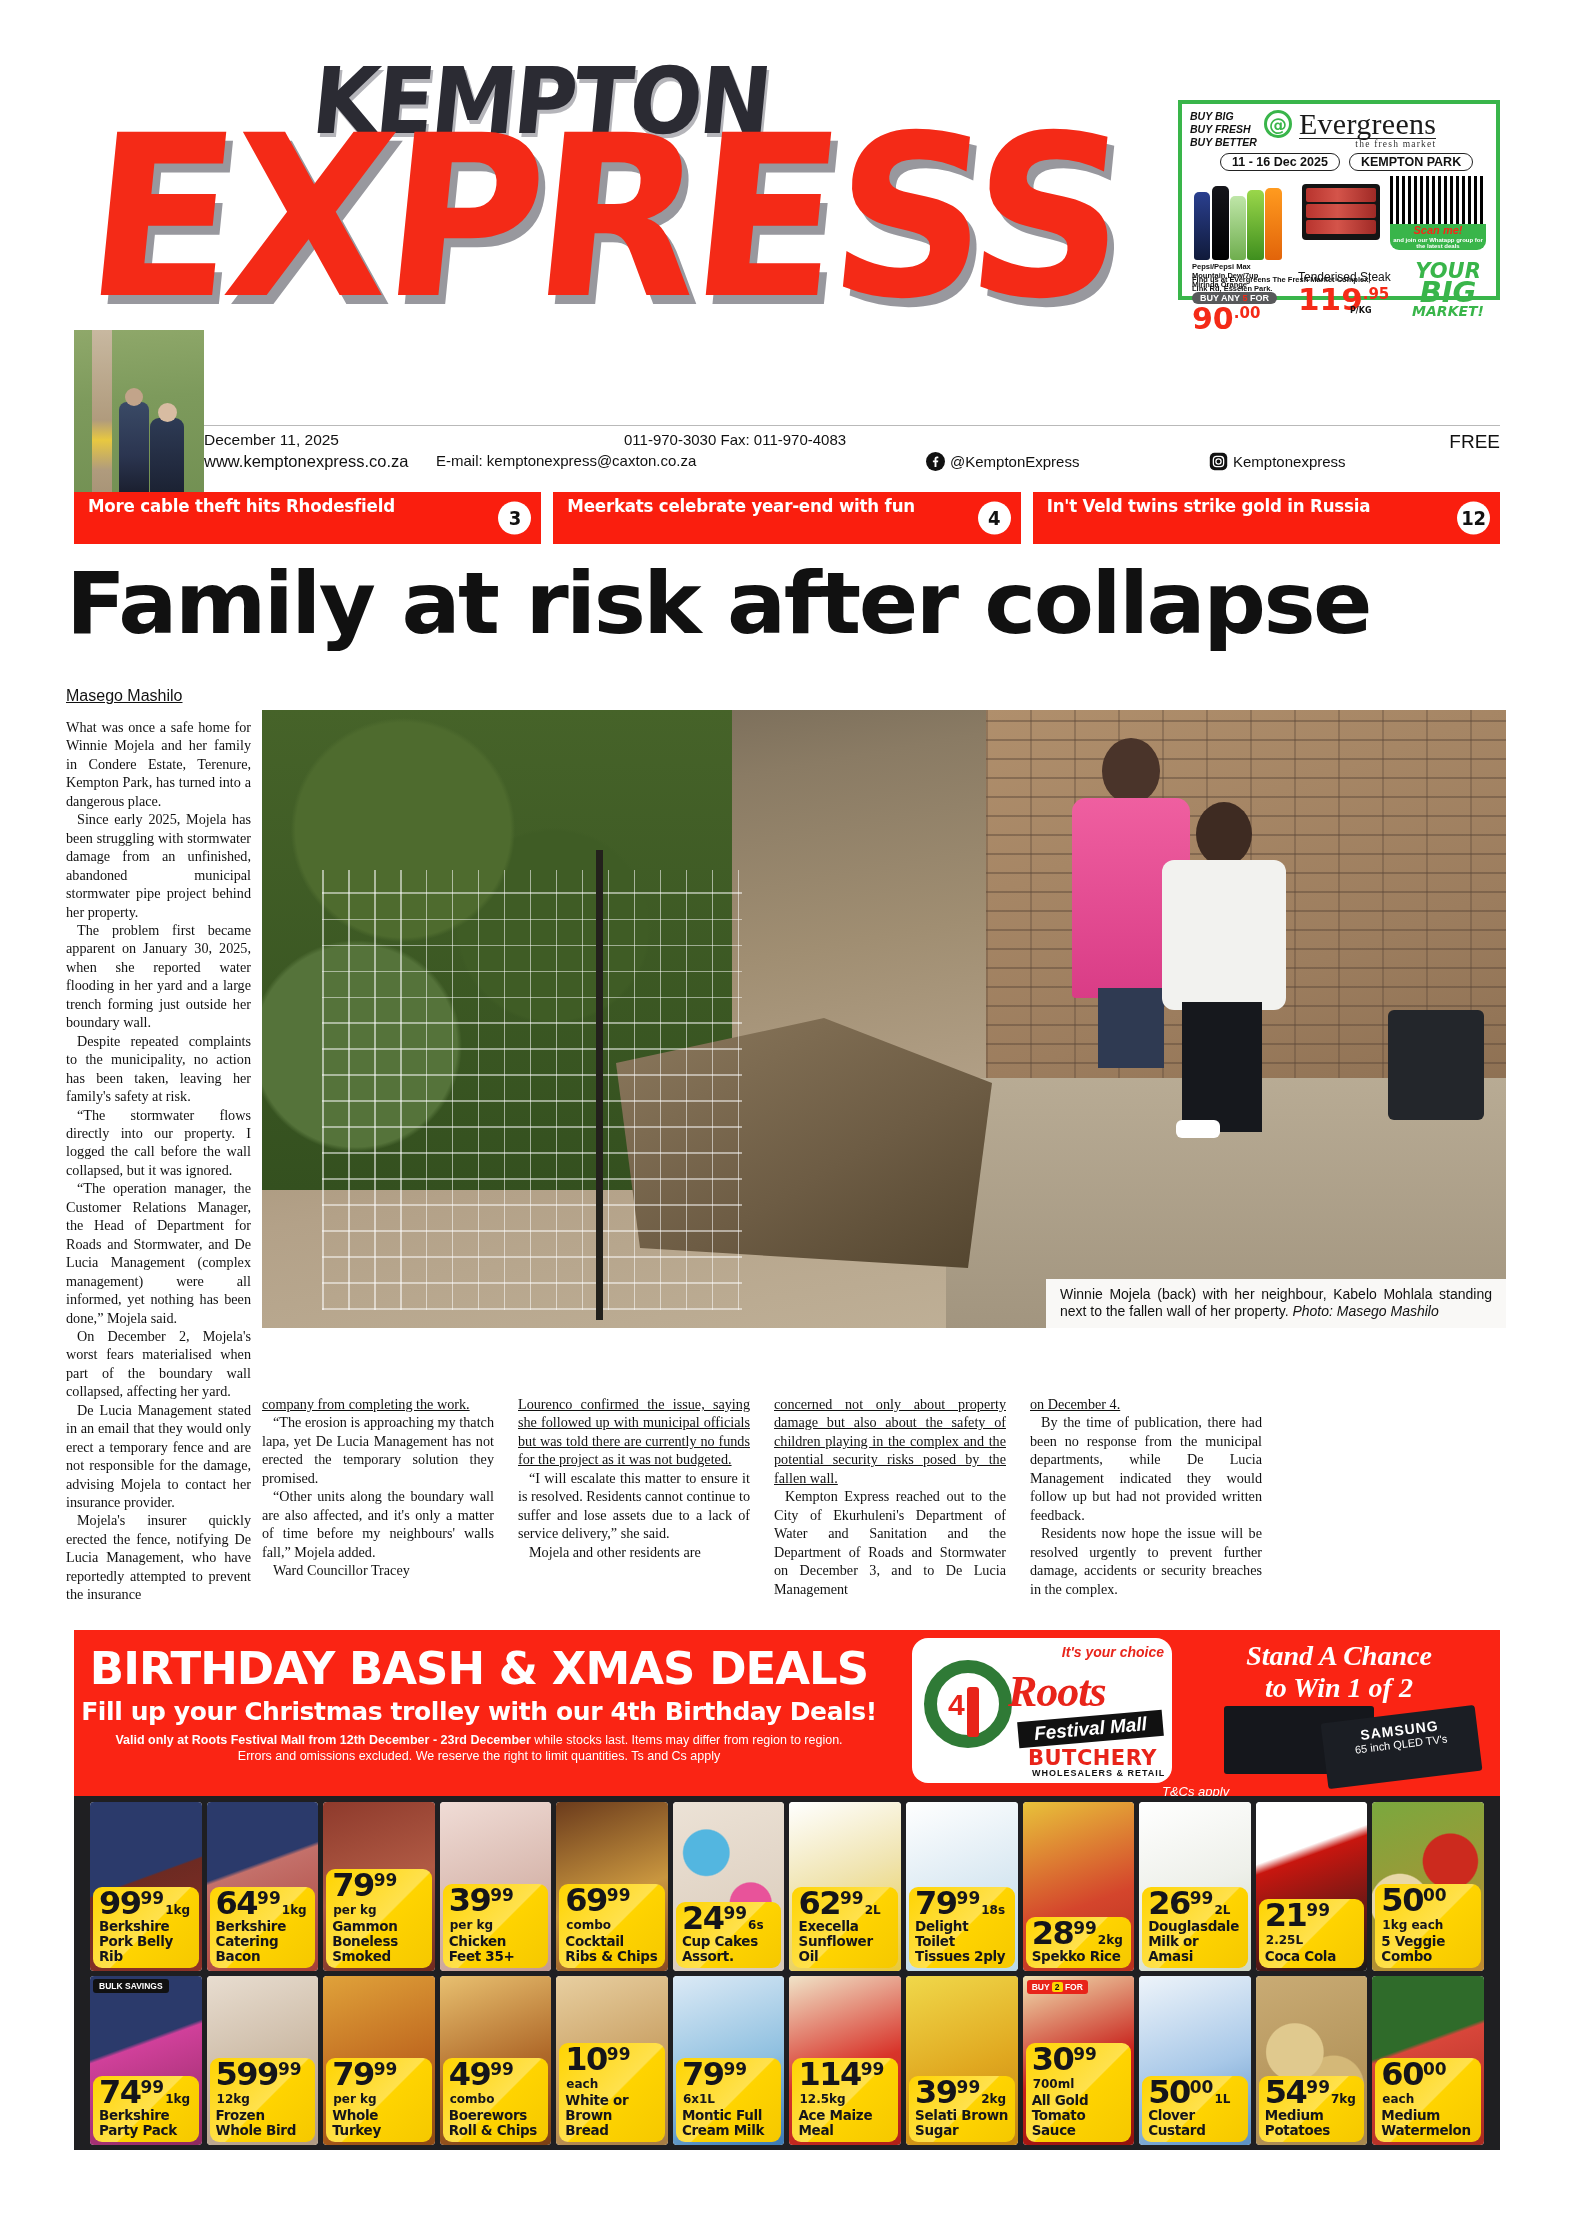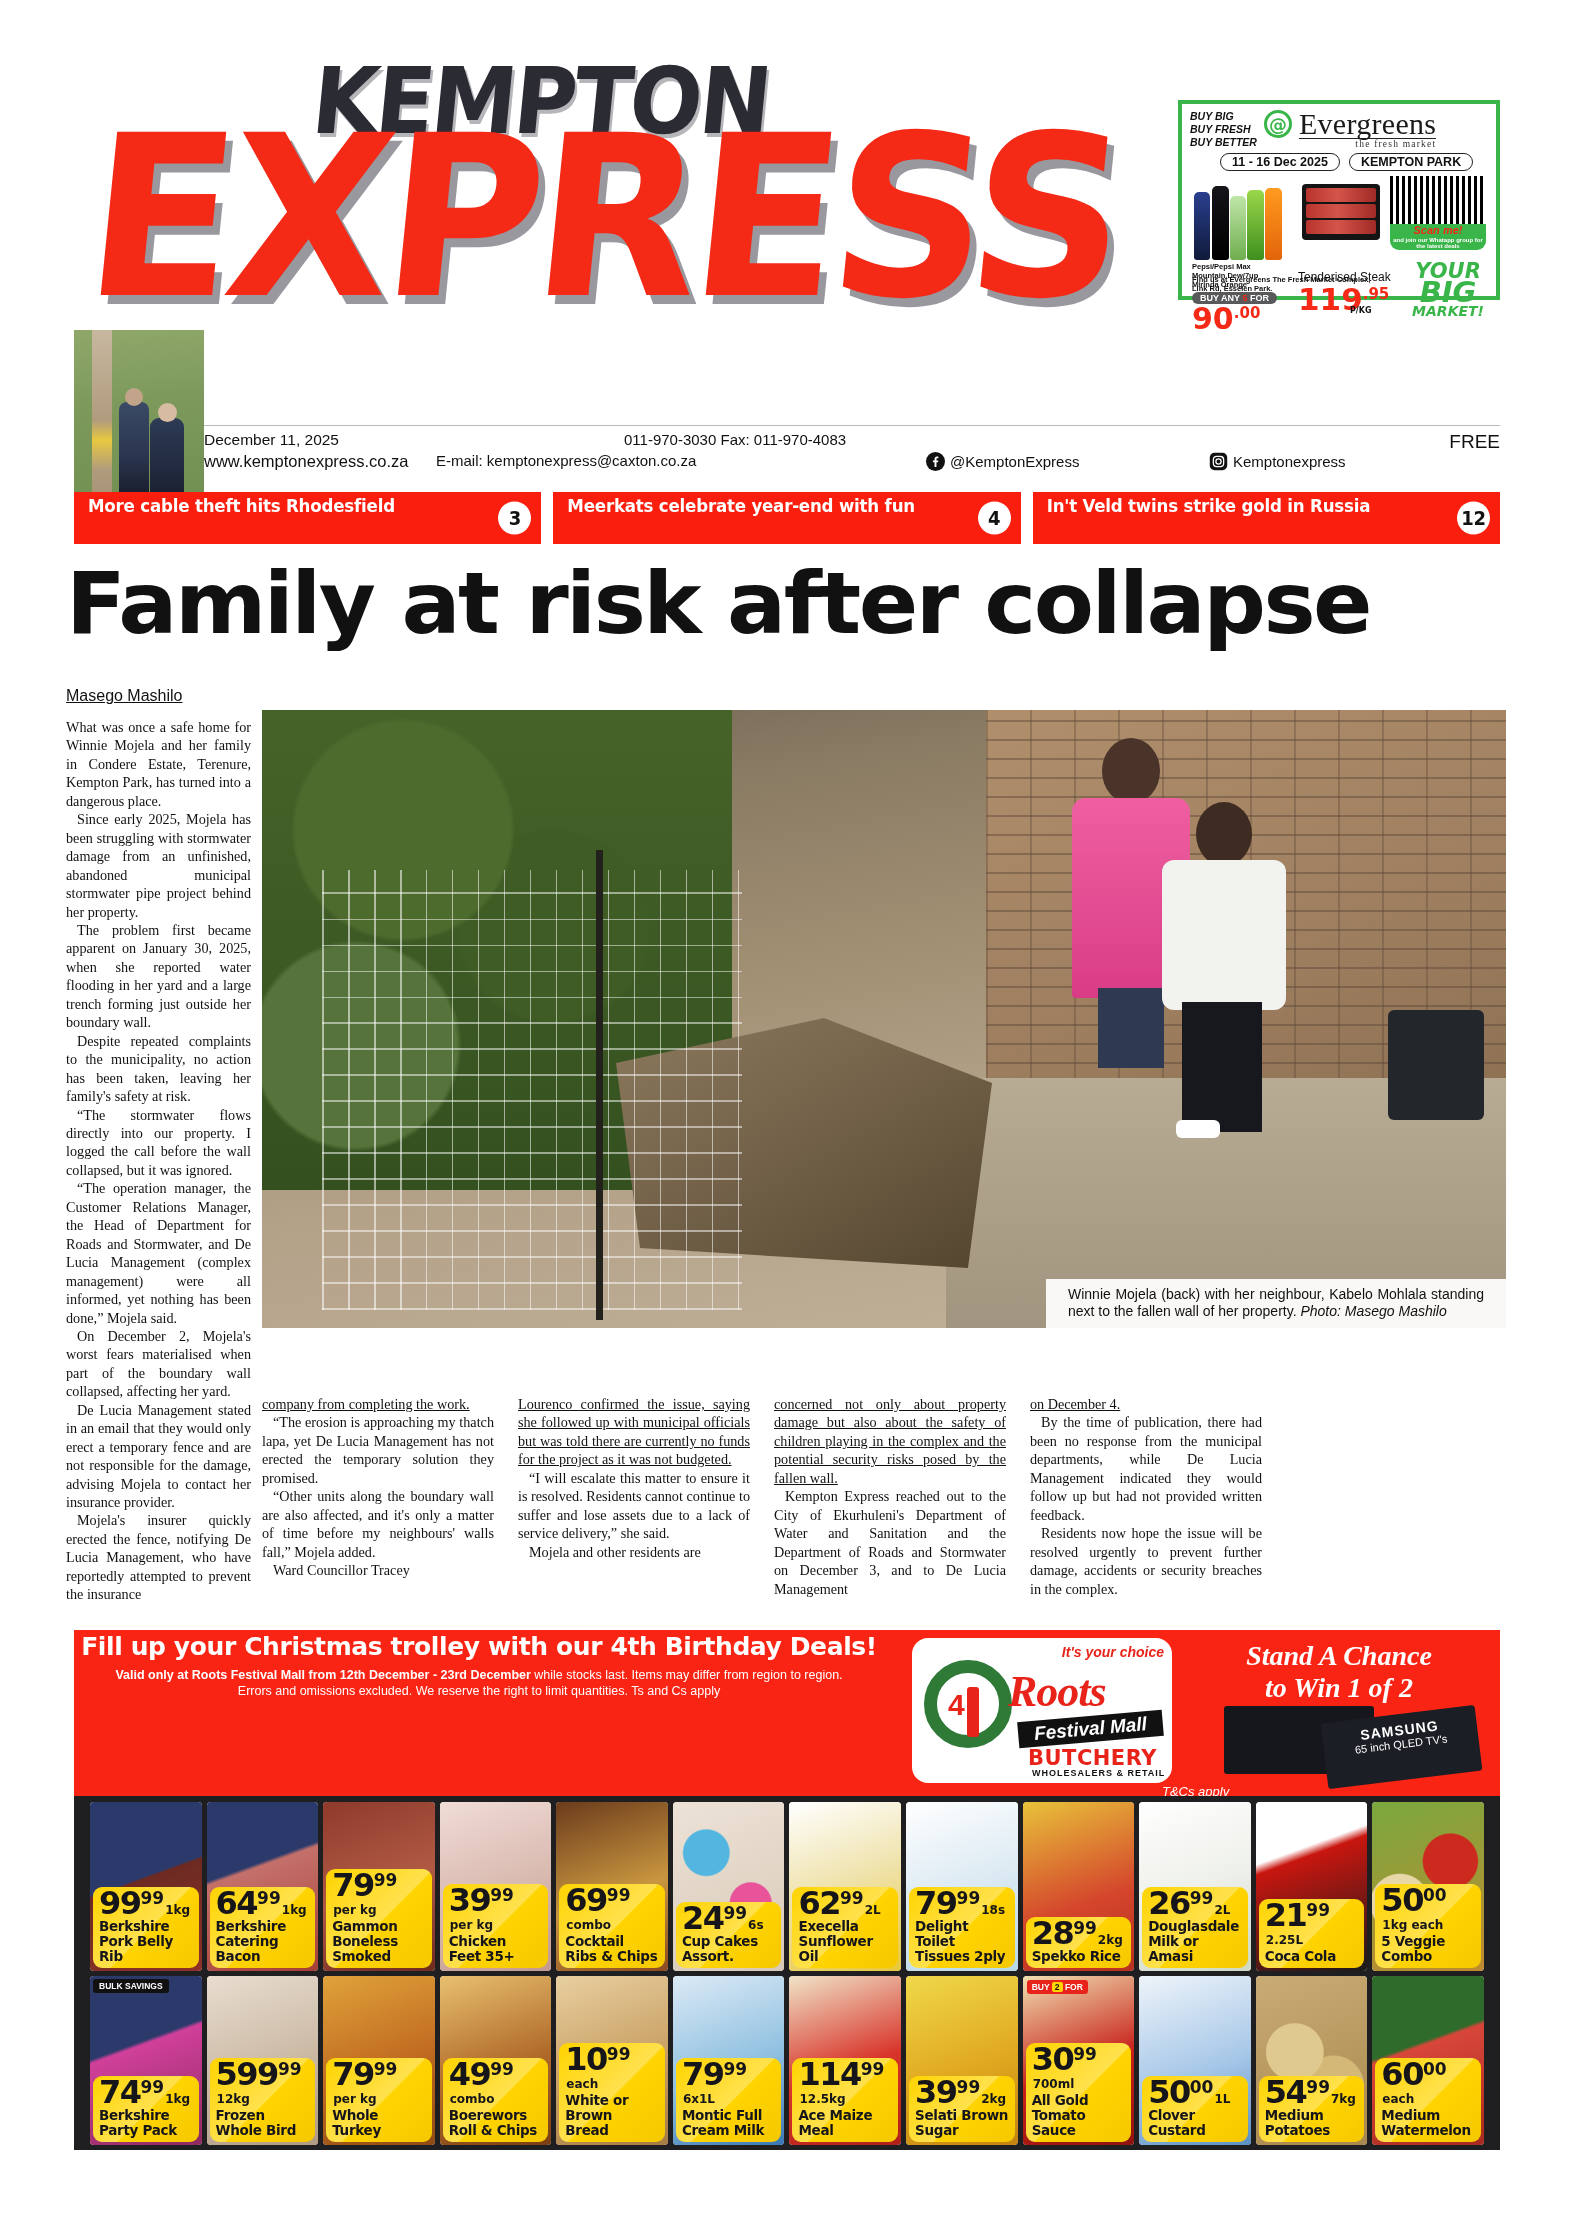--- a/index.html
+++ b/index.html
@@ -172,21 +172,21 @@
   .pm-person1 .body { position:absolute; left:0; top:60px; width:118px; height:200px;
     background:linear-gradient(180deg,#ef5fa0,#d93c86); border-radius:14px 14px 4px 4px;}
   .pm-person1 .legs { position:absolute; left:26px; top:250px; width:66px; height:80px; background:#2f3a52; }
   .pm-person2 { position:absolute; left:900px; top:92px; width:124px; height:300px; }
   .pm-person2 .head { position:absolute; left:34px; top:0; width:56px; height:64px; border-radius:50%; background:#3e2b22;}
   .pm-person2 .body { position:absolute; left:0; top:58px; width:124px; height:150px; background:#f2f2ef; border-radius:12px;}
   .pm-person2 .legs { position:absolute; left:20px; top:200px; width:80px; height:130px; background:#16181d; }
   .pm-person2 .shoe { position:absolute; left:14px; top:318px; width:44px; height:18px; background:#fff; border-radius:6px;}
   .pm-chair { position:absolute; right:22px; top:300px; width:96px; height:110px; background:#23262b; border-radius:6px;}
   .caption { position:absolute; right:0; bottom:0; width:460px; background:rgba(255,255,255,.93);
-    padding:7px 22px; font-family:"Liberation Sans", sans-serif; font-size:14px; line-height:1.26;
+    padding:7px 14px; font-family:"Liberation Sans", sans-serif; font-size:14px; line-height:1.26;
     color:#111; text-align:justify;}
   .caption i { font-style:italic; }
 
   .lowcols { position:absolute; left:262px; top:1395px; width:1244px; height:215px;
     display:flex; gap:24px; font-family:"Liberation Serif", serif; font-size:14.2px;
     line-height:1.30; color:#111; text-align:justify; }
   .lowcols .lc { width:232px; }
   .lowcols p { text-indent:11px; }
   .lowcols p.first { text-indent:0;text-decoration:underline; }
 
@@ -423,20 +423,21 @@
     </div>
     <div class="lc">
       <p class="first">on December 4.</p>
       <p>By the time of publication, there had been no response from the municipal departments, while De Lucia Management indicated they would follow up but had not provided written feedback.</p>
       <p>Residents now hope the issue will be resolved urgently to prevent further damage, accidents or security breaches in the complex.</p>
     </div>
   </div>
 
   <div class="roots">
     <div class="roots-left">
+      <div class="roots-h1">BIRTHDAY BASH &amp; XMAS DEALS</div>
       <div class="roots-h2">Fill up your Christmas trolley with our 4th Birthday Deals!</div>
       <div class="roots-fine">
         <b>Valid only at Roots Festival Mall from 12th December - 23rd December</b><span> while stocks last. Items may differ from region to region. Errors and omissions excluded. We reserve the right to limit quantities. Ts and Cs apply</span>
       </div>
     </div>
     <div class="roots-logo">
       <div class="rl-choice">It's your choice</div>
       <div class="rl-wreath"></div>
       <div class="rl-four">4</div>
       <div class="rl-roots">Roots</div>

